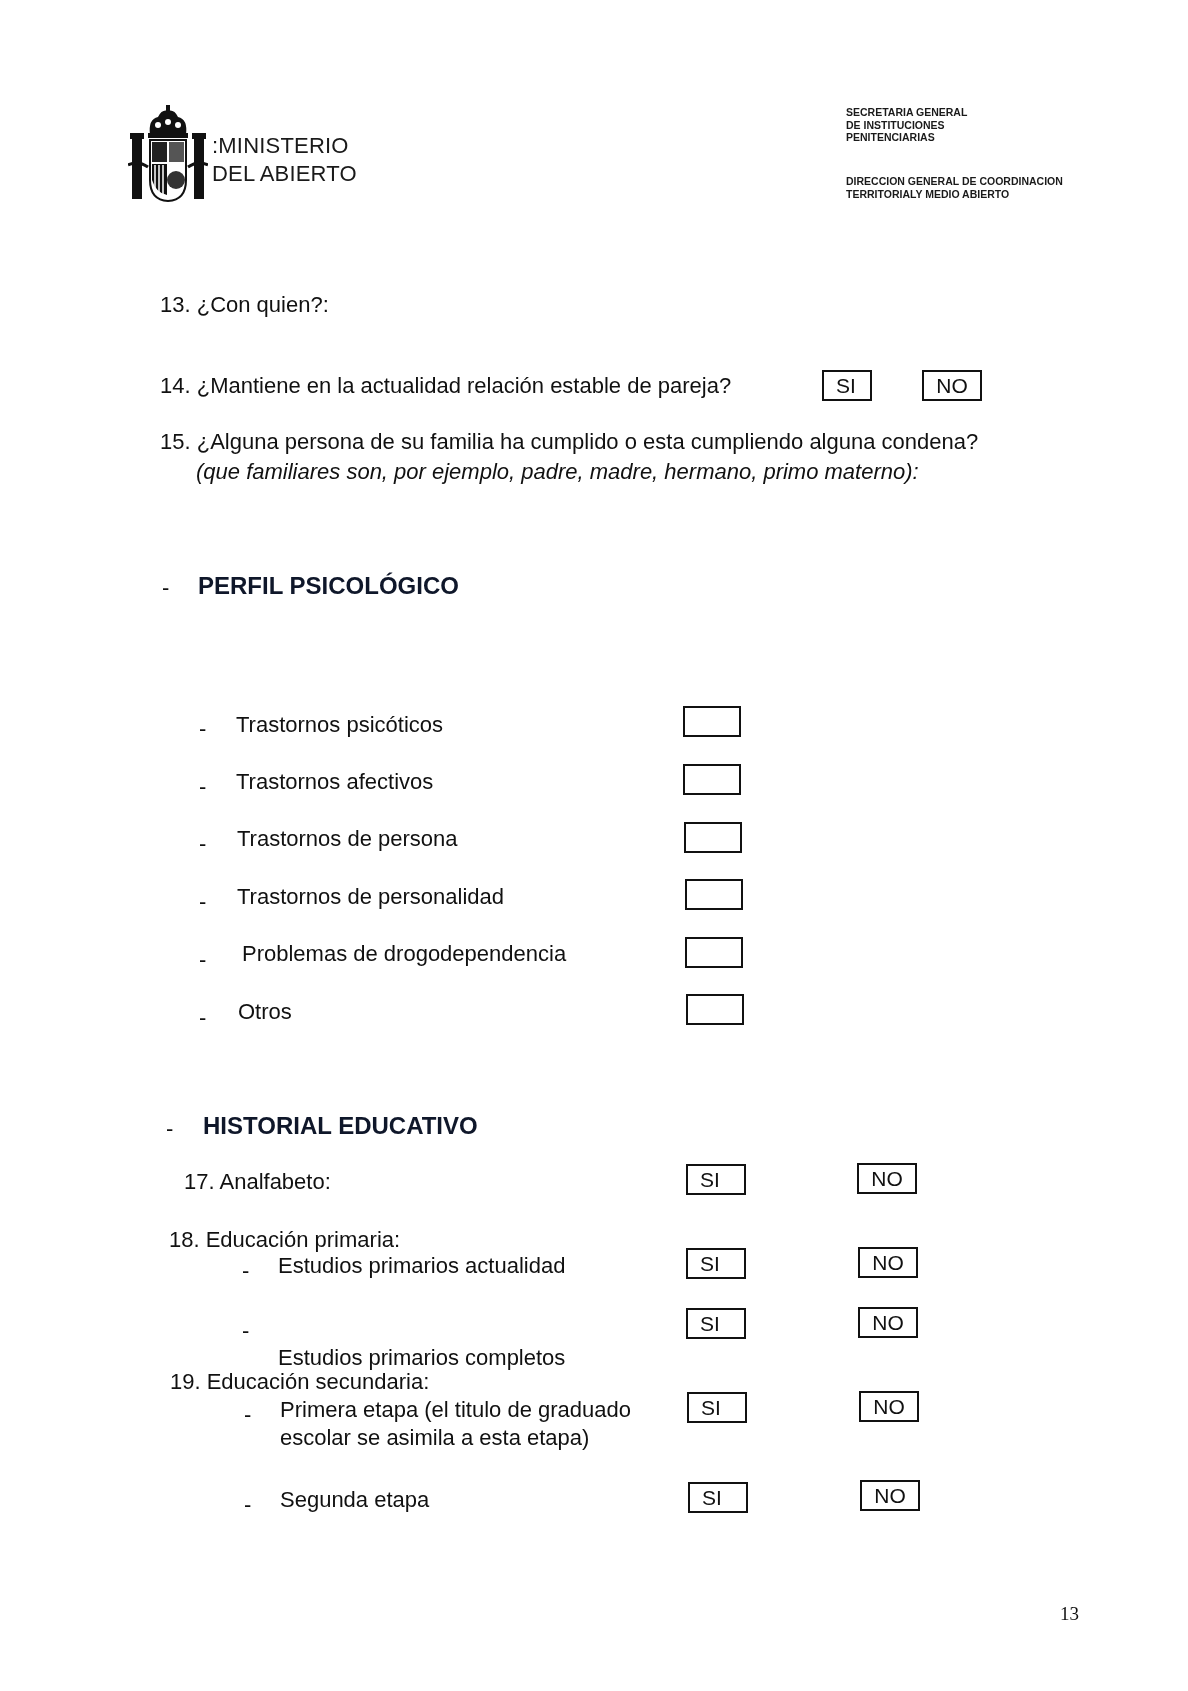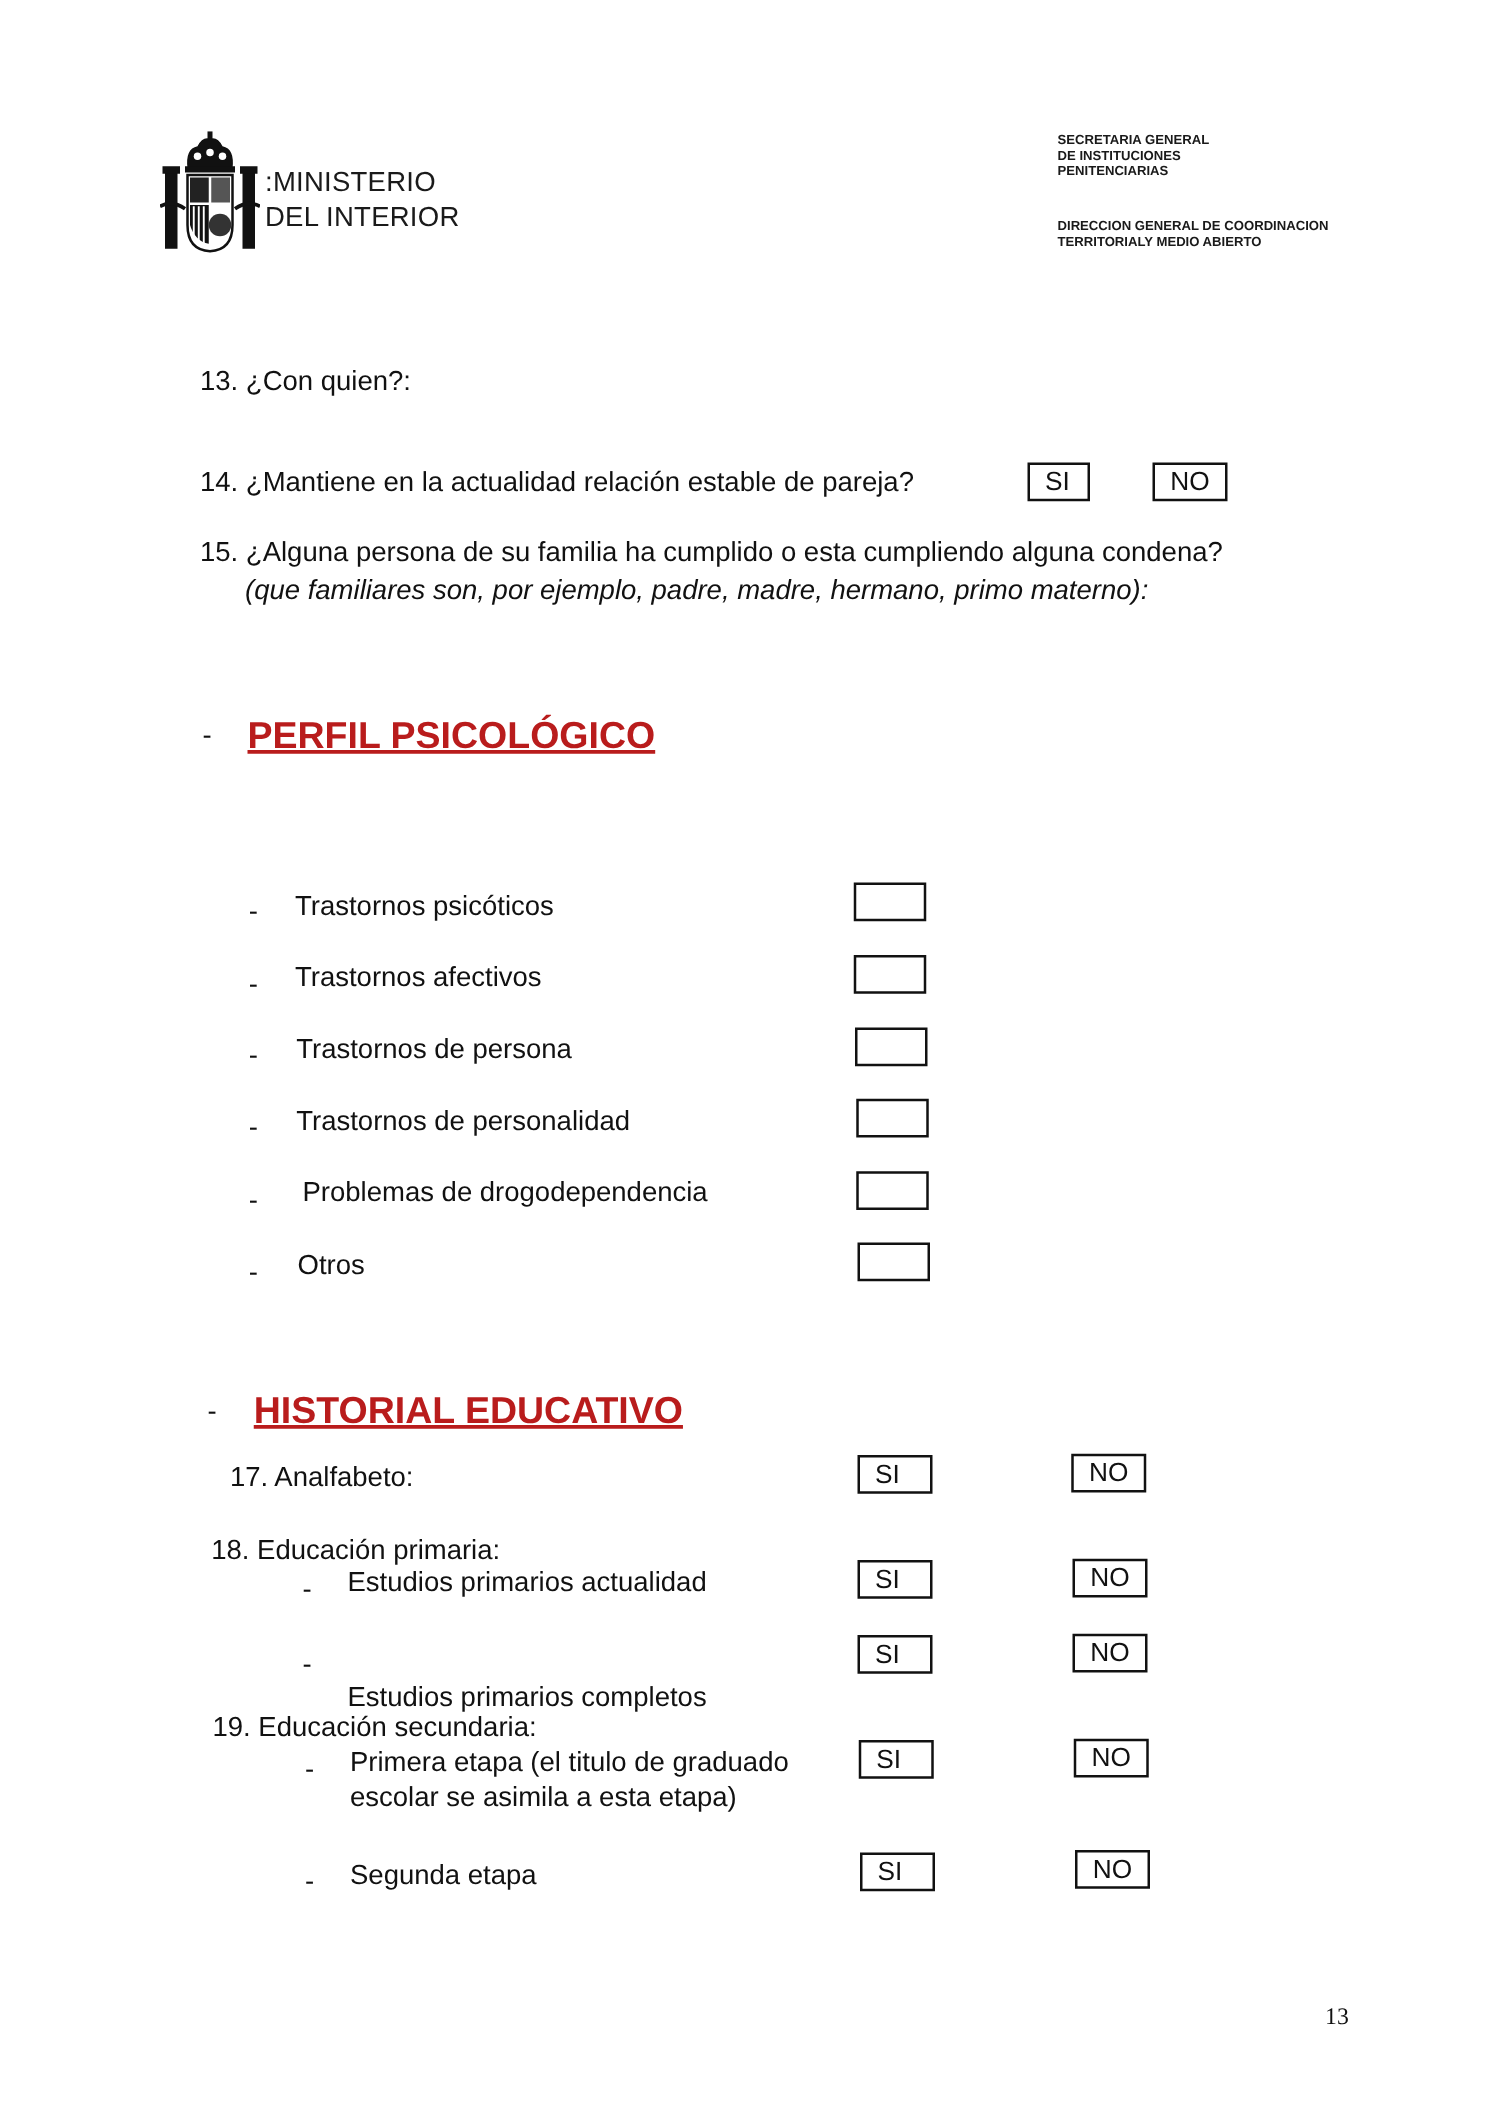--- a/index.html
+++ b/index.html
@@ -6,21 +6,21 @@
     body { width: 1188px; height: 1691px; position: relative; overflow: hidden;
            font-family: "Liberation Sans", sans-serif; color: #111; }
     .abs { position: absolute; }
     .logo { left: 128px; top: 105px; width: 80px; height: 100px; }
     .ministry { left: 212px; top: 132px; font-size: 22px; line-height: 28px; letter-spacing: 0.2px; color:#1a1a1a; }
     .ministry div { white-space: nowrap; }
     .org { left: 846px; top: 106px; font-size: 10.5px; font-weight: bold; line-height: 12.5px; color:#1a1a1a; }
     .org2 { left: 846px; top: 175px; font-size: 10.5px; font-weight: bold; line-height: 13px; color:#1a1a1a; }
     .q { font-size: 22px; white-space: nowrap; color: #111; }
     .qi { font-size: 22px; white-space: nowrap; font-style: italic; color: #111; }
-    .sec { font-size: 30px; font-weight: bold; white-space: nowrap; color: #b91c1c; text-decoration: underline; }
+    .sec { font-size: 24px; font-weight: bold; white-space: nowrap; color: #0f172a; }
     .dash { font-size: 22px; color: #111; }
     .box { position: absolute; border: 2px solid #111; box-sizing: border-box; background: #fff; }
     .cb { width: 58px; height: 31px; }
     .yn { height: 31px; font-size: 21px; line-height: 27px; padding-left: 12px; box-sizing: border-box; color:#111; }
     .yn.si { width: 60px; }
     .yn.no { width: 60px; text-align: center; padding-left: 0; }
     .pgnum { left: 1060px; top: 1603px; font-family: "Liberation Serif", serif; font-size: 19px; color:#111; }
   </style>
 </head>
 <body>
@@ -44,21 +44,21 @@
 
     <rect x="4" y="32" width="10" height="62" fill="#111"></rect>
     <rect x="66" y="32" width="10" height="62" fill="#111"></rect>
     <rect x="2" y="28" width="14" height="6" fill="#111"></rect>
     <rect x="64" y="28" width="14" height="6" fill="#111"></rect>
     <path d="M0 60 Q10 55 20 62 M60 62 Q70 55 80 60" stroke="#111" stroke-width="3" fill="none"></path>
   </svg>
 </div>
 <div class="abs ministry">
   <div>:MINISTERIO</div>
-  <div>DEL INTERIOR</div>
+  <div>DEL ABIERTO</div>
 </div>
 <div class="abs org">
   <div>SECRETARIA GENERAL</div>
   <div>DE INSTITUCIONES</div>
   <div>PENITENCIARIAS</div>
 </div>
 <div class="abs org2">
   <div>DIRECCION GENERAL DE COORDINACION</div>
   <div>TERRITORIALY MEDIO ABIERTO</div>
 </div>

